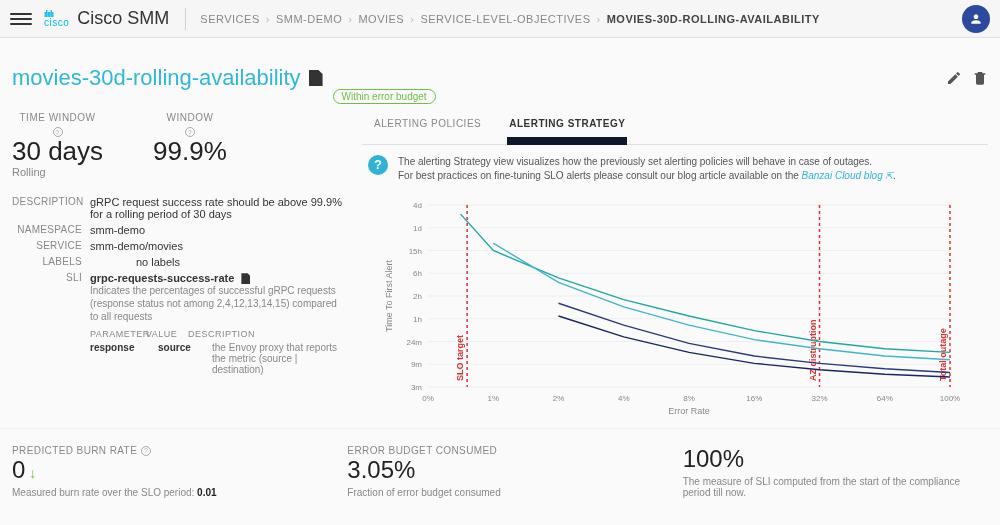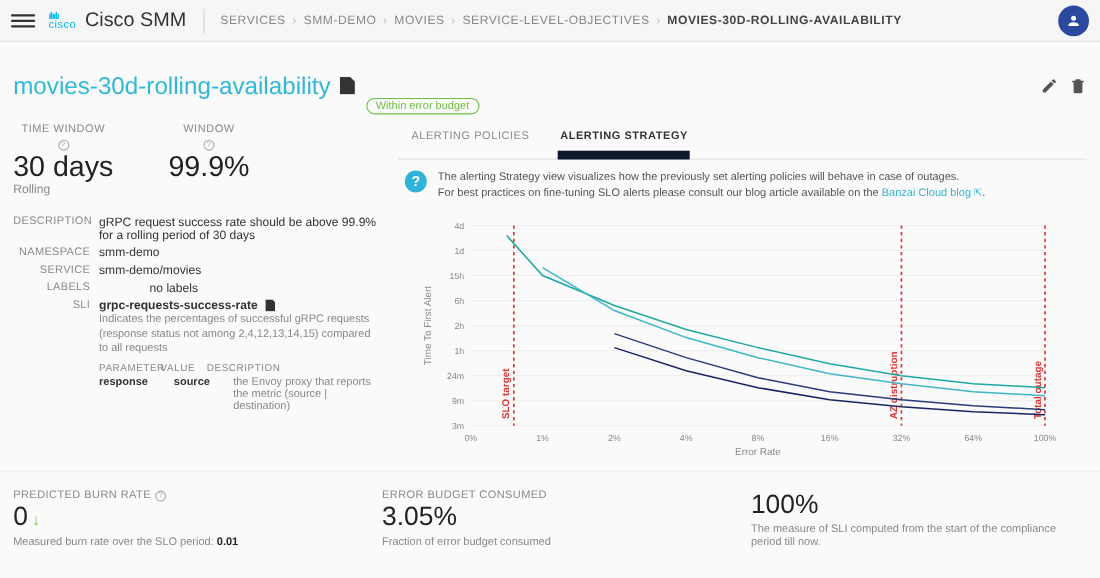--- a/index.html
+++ b/index.html
@@ -45,21 +45,21 @@
 .param-table .c1 { width: 56px; }
 .param-table .c2 { width: 42px; }
 .param-table .c3 { flex: 1; color: #888; }
 
 .right { flex: 1; }
 .tabs { display: flex; gap: 24px; border-bottom: 1px solid #e0e0e0; padding: 0 10px; }
 .tab { font-size: 10px; letter-spacing: 0.5px; color: #888; padding: 6px 2px 8px 2px; cursor: pointer; }
 .tab.active { color: #333; font-weight: 600; border-bottom: 8px solid #0f172a; margin-bottom: -1px; }
 .info-strip { display: flex; gap: 10px; padding: 10px 6px; align-items: flex-start; font-size: 10px; color: #555; line-height: 1.4; }
 .qmark { width: 20px; height: 20px; border-radius: 50%; background: #2fb4d8; color: #fff; display: flex; align-items: center; justify-content: center; font-size: 13px; font-weight: 700; flex-shrink: 0; }
-.info-strip a { color: #2fb4d8; text-decoration: none; }
+.info-strip a { color: #2fb4d8; text-decoration: none; font-style: italic; }
 .ext { font-size: 9px; }
 
 .chart-wrap { padding: 4px 0 0 0; }
 .chart-wrap svg { width: 100%; height: 220px; }
 .axis-label { font-size: 9px; fill: #888; }
 .tick-label { font-size: 8px; fill: #888; }
 .curve { fill: none; stroke-width: 1.4; }
 .marker-line { stroke: #d33; stroke-width: 1.5; stroke-dasharray: 3 3; }
 .marker-text { fill: #d33; font-size: 9px; font-weight: 600; }
 

